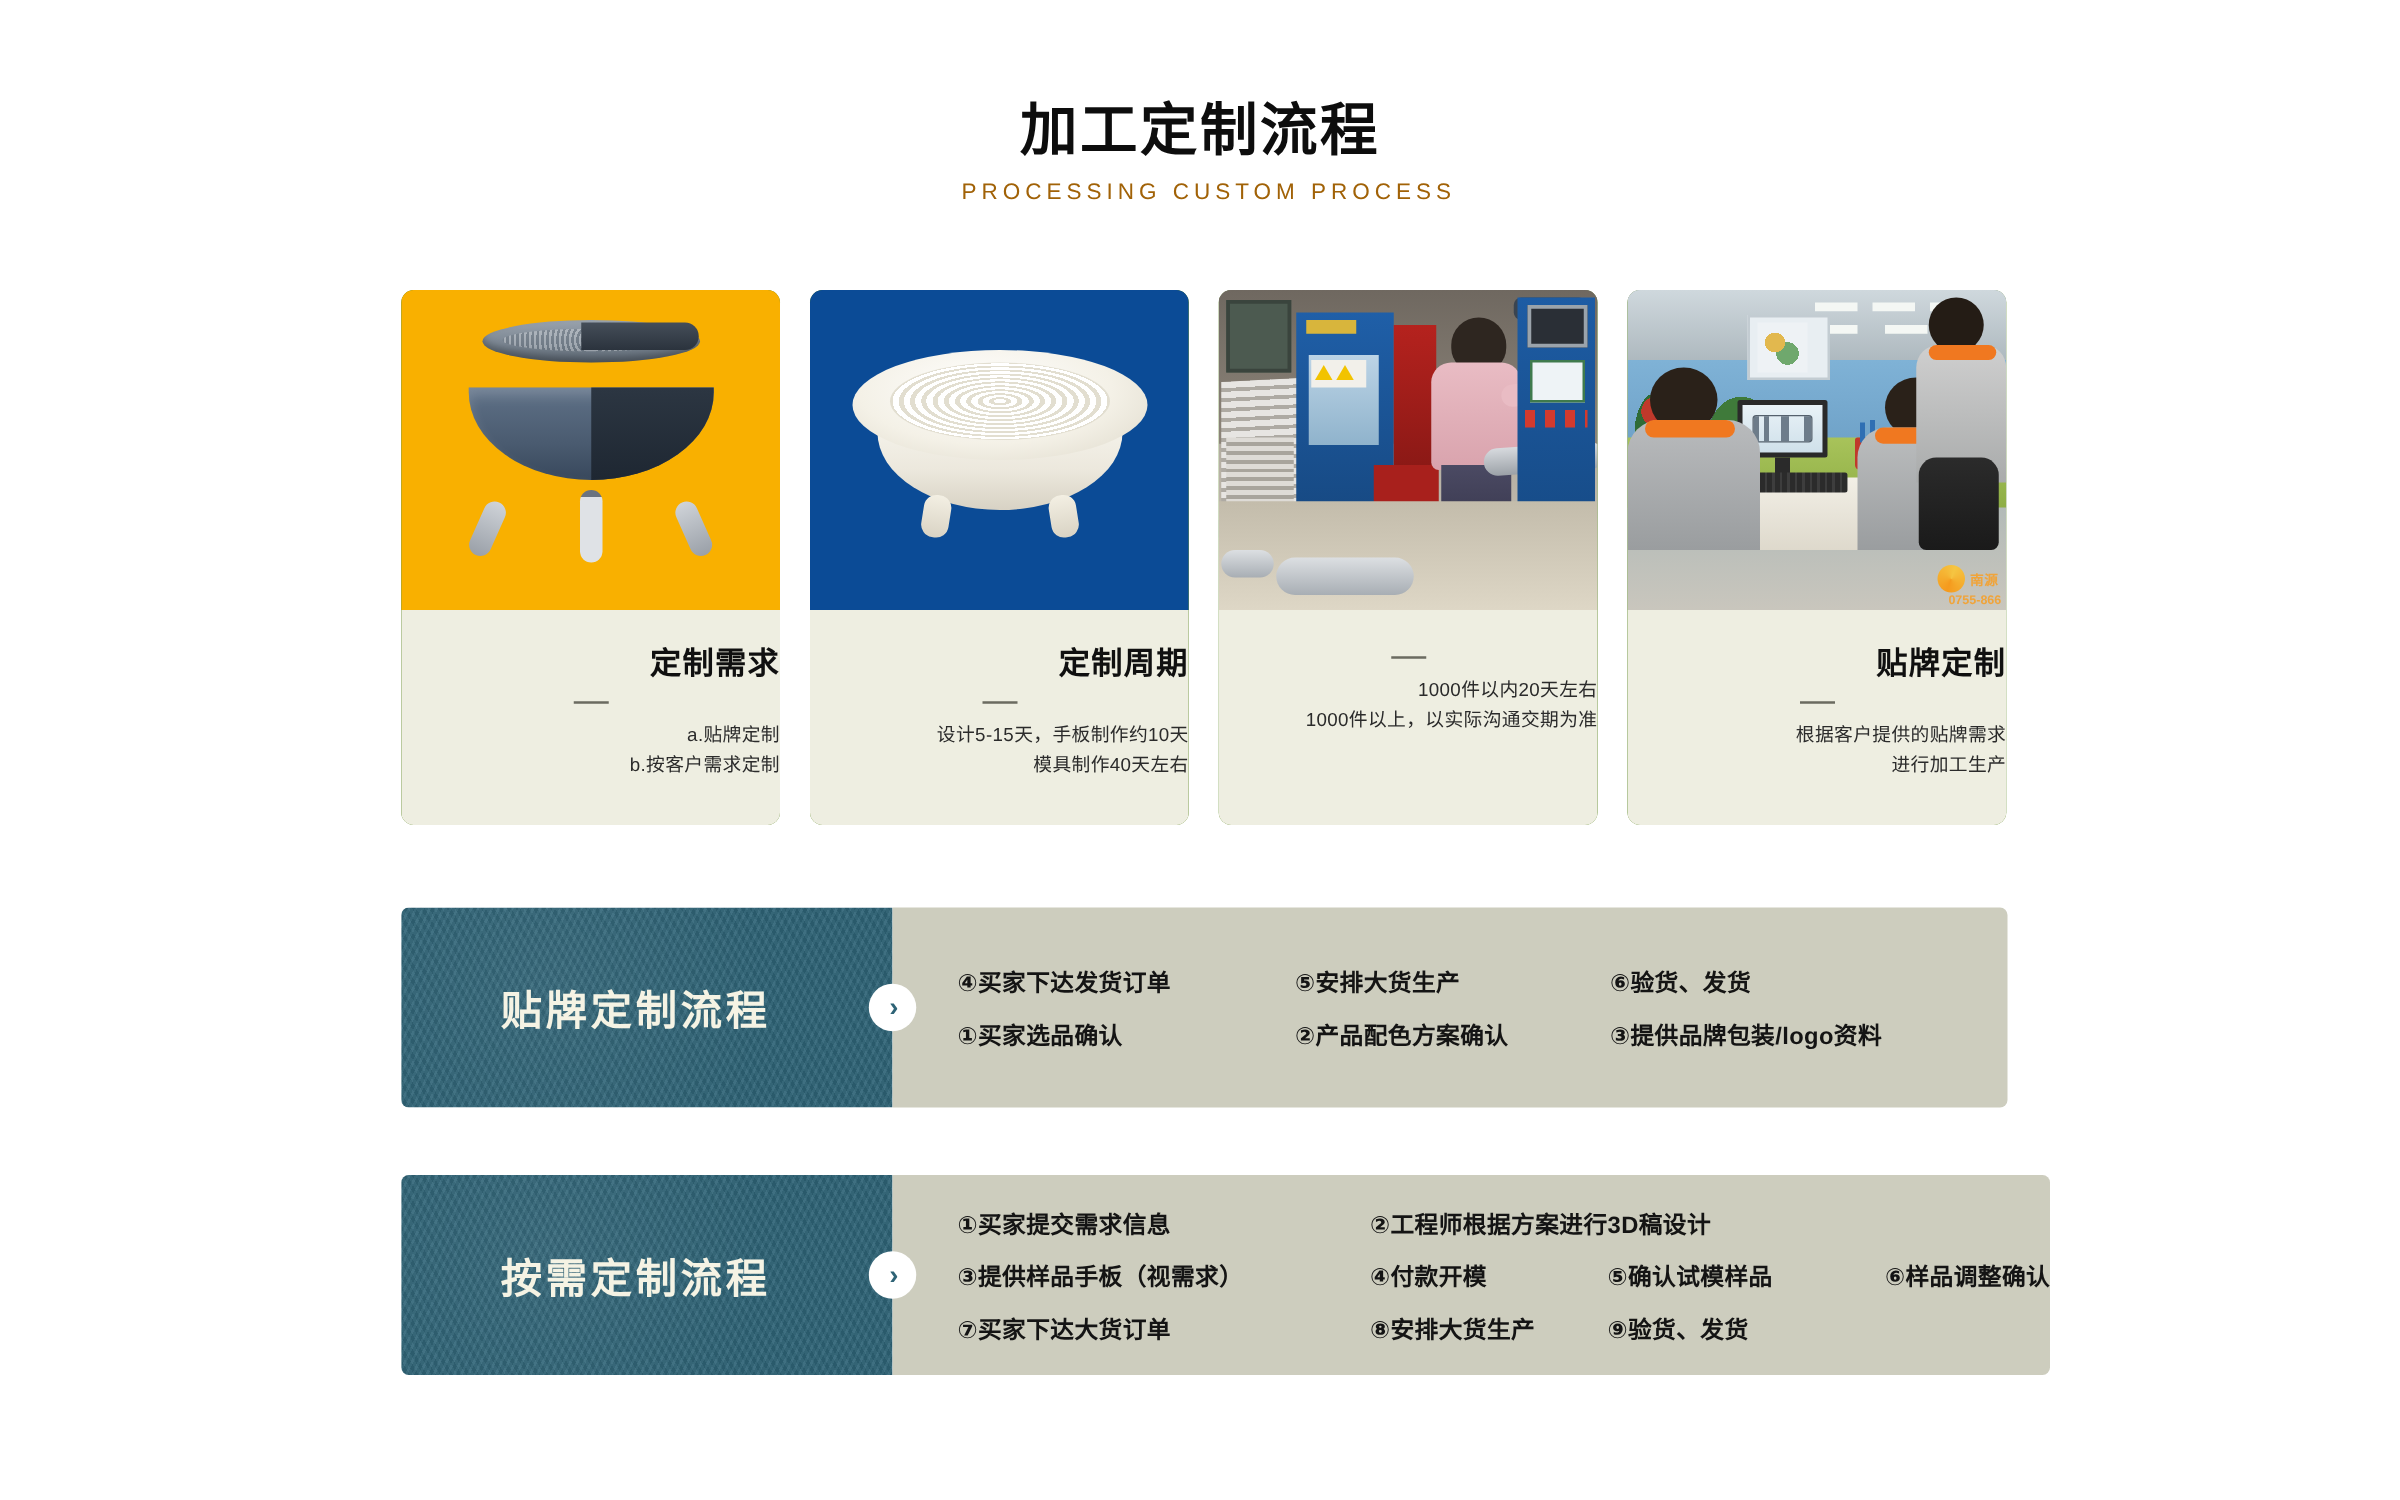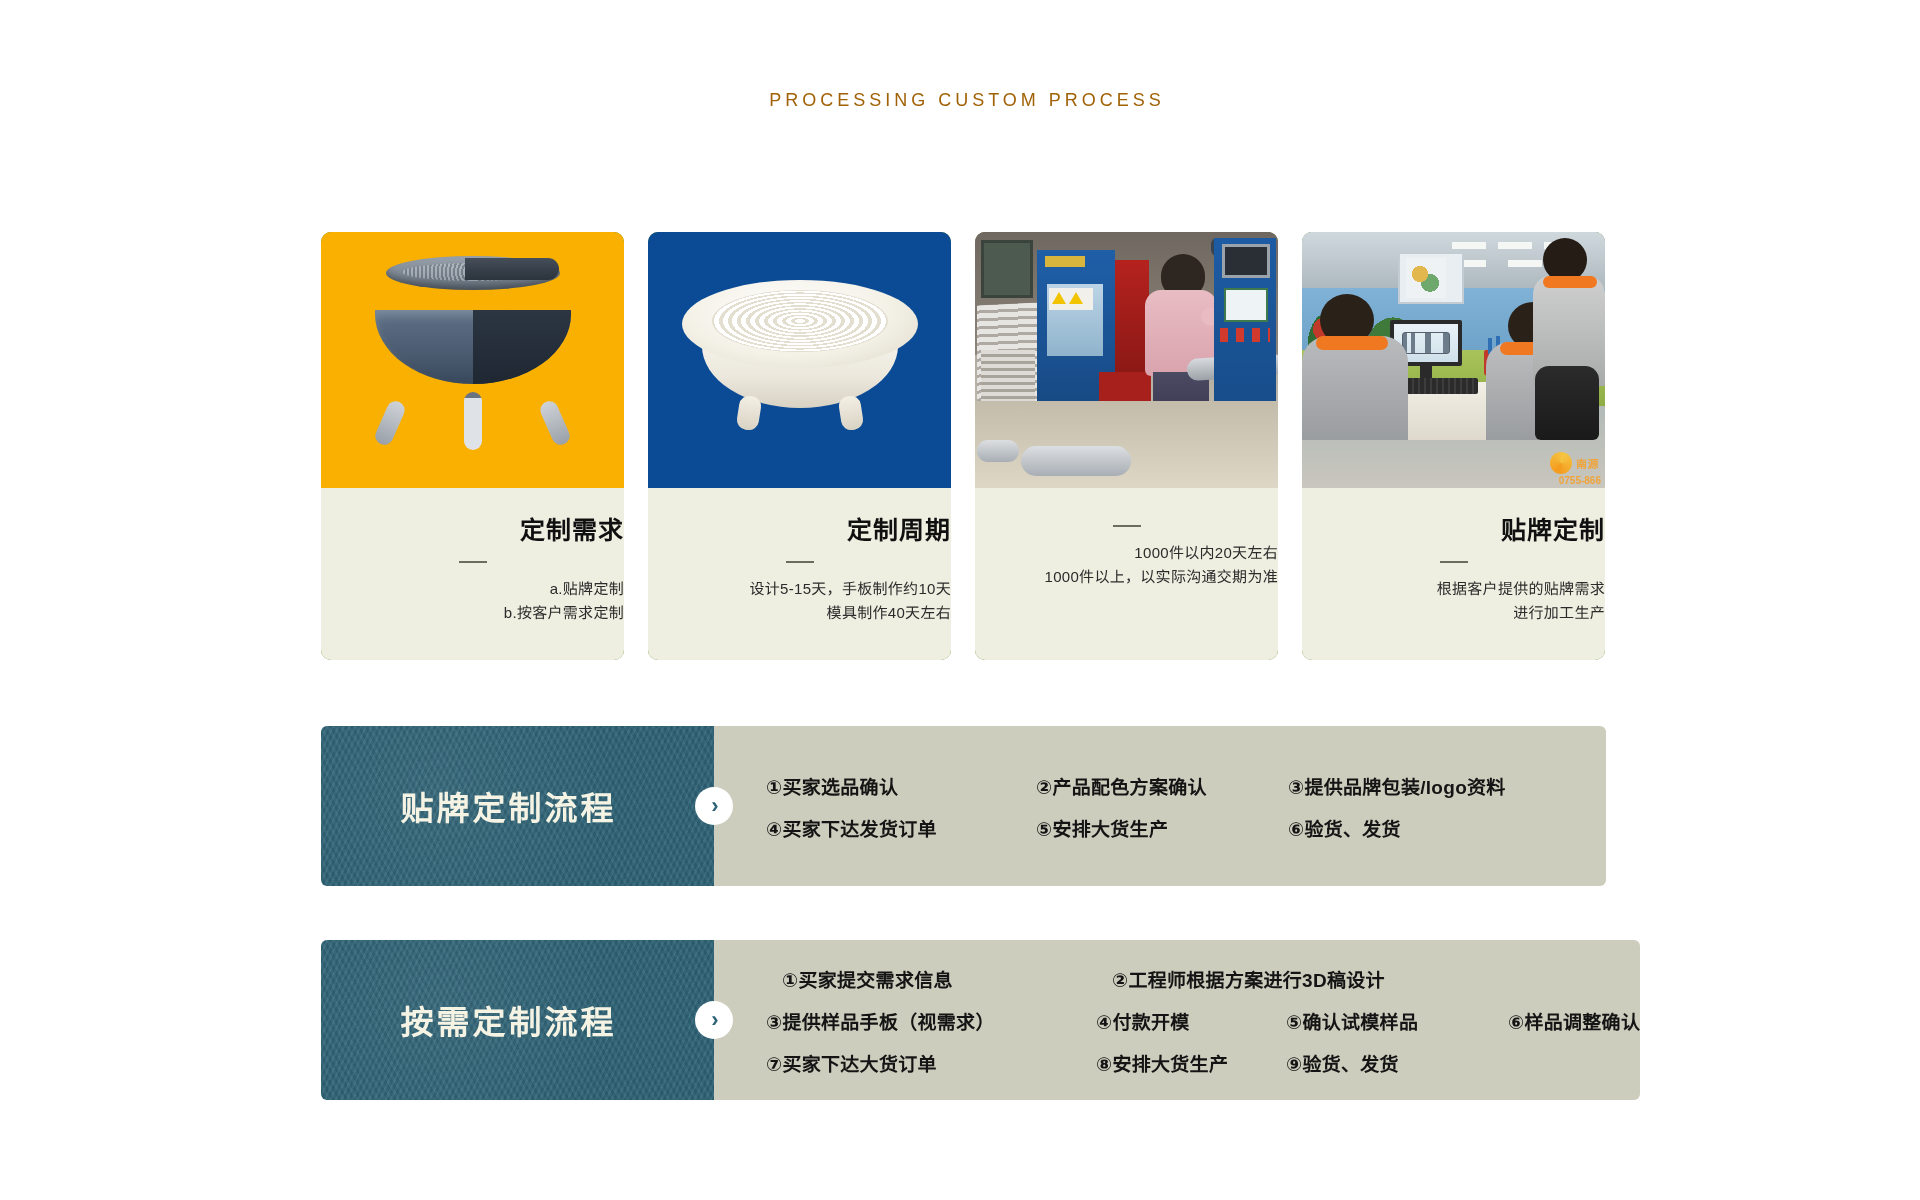--- a/index.html
+++ b/index.html
@@ -377,33 +377,34 @@
     font-weight: 700;
     color: #141414;
     letter-spacing: .3px;
     white-space: nowrap;
   }
   
   .bar-1 .step.c1 { width: 270px; }
   .bar-1 .step.c2 { width: 252px; }
   .bar-1 .step.c3 { width: auto; }
 
-  .bar-2 .r1 .step.c1 { width: 330px; margin-left: 16px; }
+  .bar-2 .r1 .step.c1 { width: 330px; }
   .bar-2 .r2 .step.c1 { width: 330px; }
   .bar-2 .r2 .step.c2 { width: 190px; }
   .bar-2 .r2 .step.c3 { width: 222px; }
   .bar-2 .r3 .step.c1 { width: 330px; }
   .bar-2 .r3 .step.c2 { width: 190px; }
 </style>
 </head>
 <body>
 
 <div class="page">
 
   <div class="header">
+    <div class="header-title">加工定制流程</div>
     <div class="header-subtitle">PROCESSING CUSTOM PROCESS</div>
   </div>
 
   <div class="cards">
 
     <div class="card">
       <div class="card-media media-orange">
         <div class="grill-lid"></div>
         <div class="grill-lid-wedge"></div>
         <div class="grill-bowl">
@@ -526,29 +527,29 @@
   <div class="bars">
 
     <div class="bar bar-1">
       <div class="bar-label">
         <span class="bar-label-text">贴牌定制流程</span>
         <span class="bar-arrow">
           <span>›</span>
         </span>
       </div>
       <div class="bar-steps">
+        <div class="step-row r2">
+          <span class="step c1">④买家下达发货订单</span>
+          <span class="step c2">⑤安排大货生产</span>
+          <span class="step c3">⑥验货、发货</span>
+        </div>
         <div class="step-row r1">
           <span class="step c1">①买家选品确认</span>
           <span class="step c2">②产品配色方案确认</span>
           <span class="step c3">③提供品牌包装/logo资料</span>
-        </div>
-        <div class="step-row r2">
-          <span class="step c1">④买家下达发货订单</span>
-          <span class="step c2">⑤安排大货生产</span>
-          <span class="step c3">⑥验货、发货</span>
         </div>
       </div>
     </div>
 
     <div class="bar bar-2">
       <div class="bar-label">
         <span class="bar-label-text">按需定制流程</span>
         <span class="bar-arrow">
           <span>›</span>
         </span>

